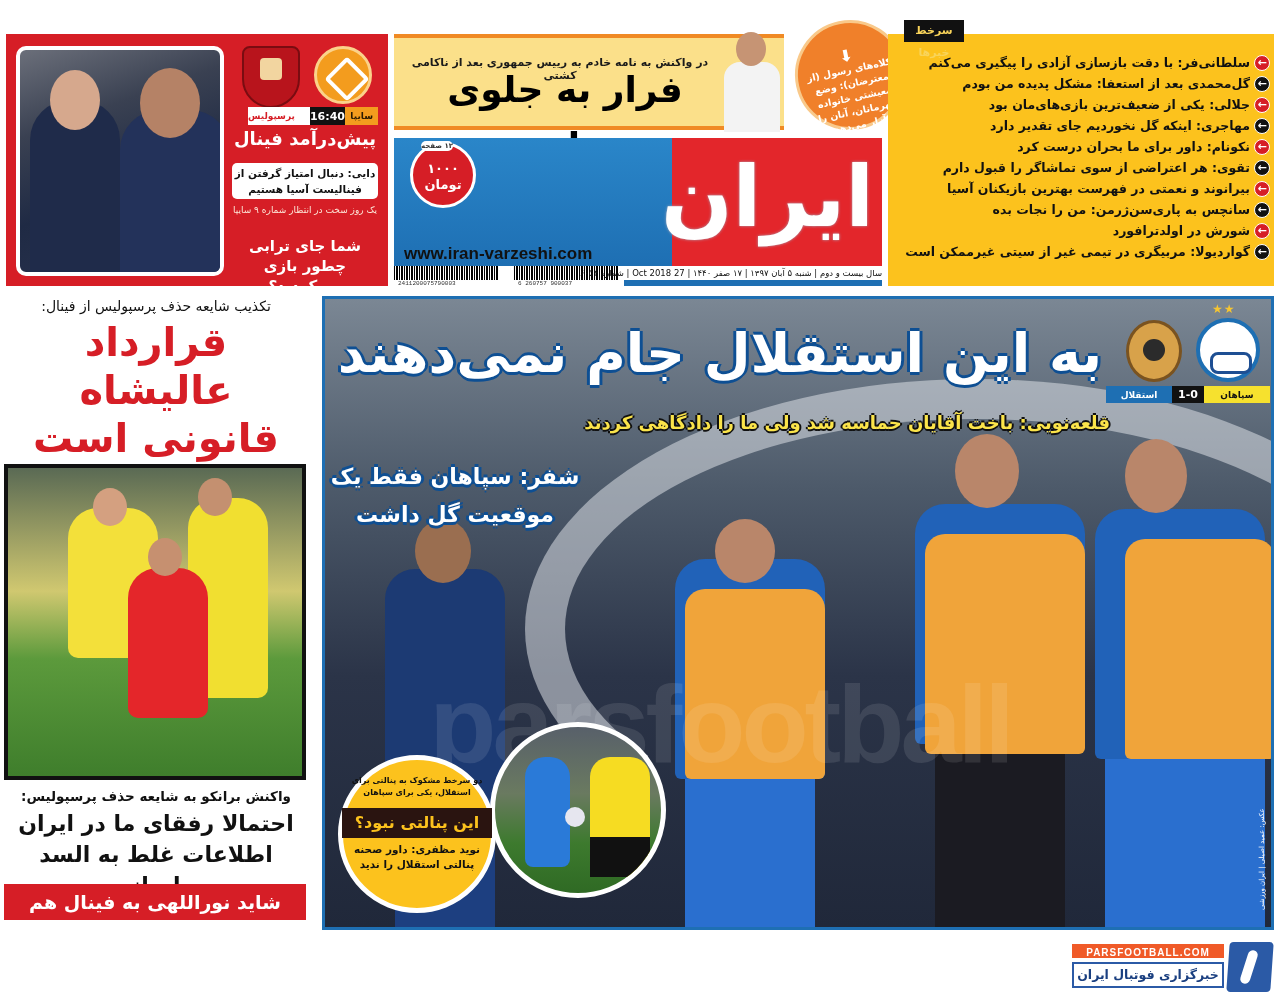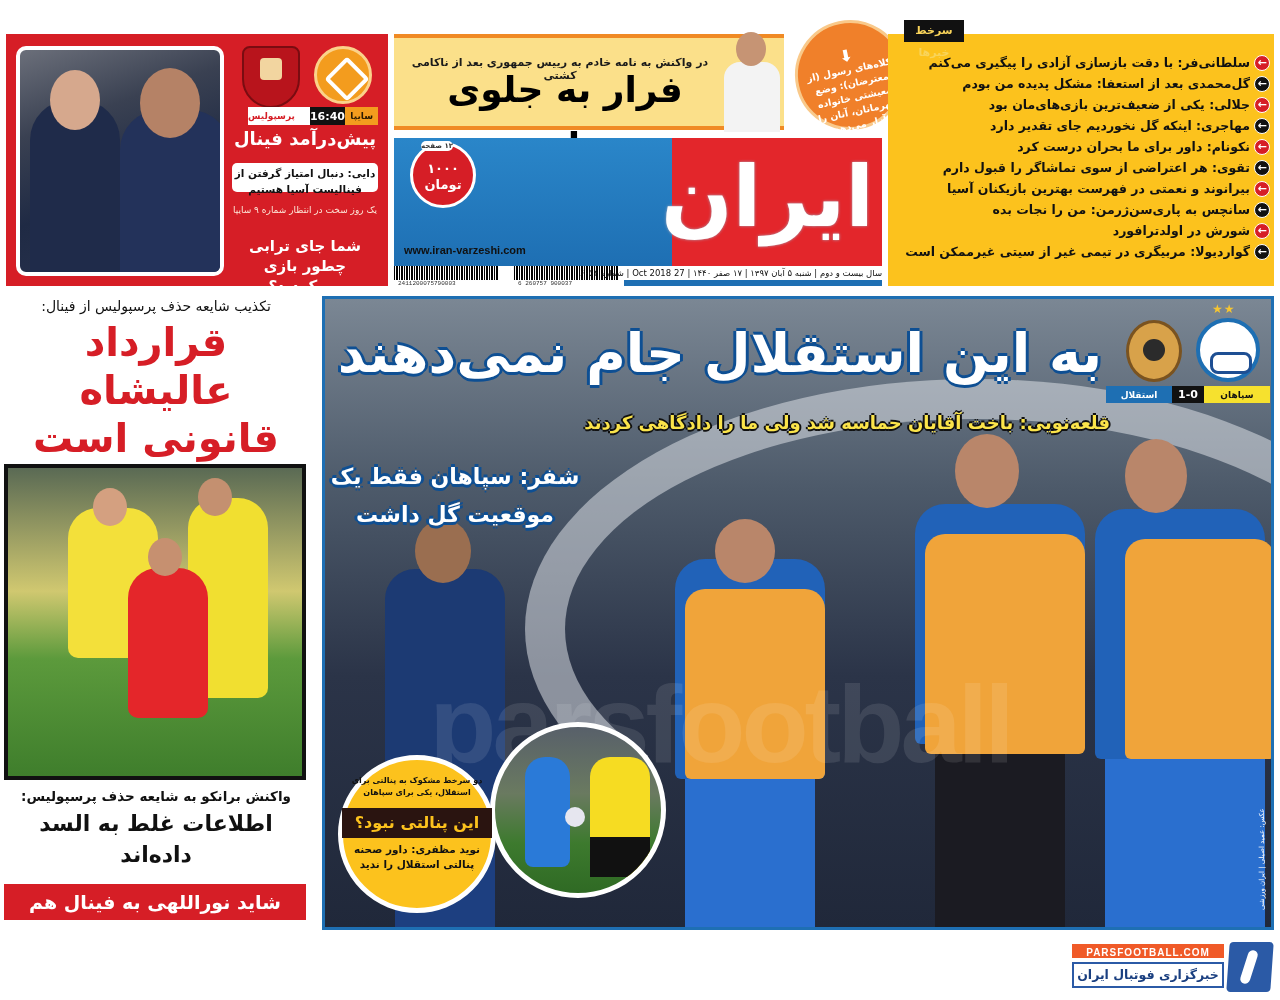--- a/index.html
+++ b/index.html
@@ -18,42 +18,42 @@
   .logo-circle { width: 58px; height: 58px; border-radius: 50%; }
   #saipa-logo { left: 314px; top: 46px; background: #f39c1e; border: 3px solid #fbd28a; }
   #saipa-logo::after { content:""; position:absolute; left: 14px; top: 14px; width: 24px; height: 24px; border: 4px solid #fff; border-radius: 4px; transform: rotate(45deg); }
   #perse-logo { left: 242px; top: 46px; width: 58px; height: 62px; background: #b8141c; border-radius: 8px 8px 30px 30px; border: 2px solid #7a0c11; }
   #perse-logo::after { content:""; position:absolute; left: 16px; top: 10px; width: 22px; height: 22px; background:#f2d5a0; border-radius:4px; }
   #match-bar { left: 248px; top: 107px; width: 130px; height: 18px; display:flex; }
   #match-bar .team-a { flex: 1; background:#f39c1e; color:#2a1a00; font-size: 9px; font-weight: bold; display:flex; align-items:center; padding-right:5px; }
   #match-bar .time { background:#111; color:#fff; font-size: 11px; font-weight:bold; padding: 0 0; display:flex; align-items:center; direction:ltr; }
   #match-bar .team-b { flex: 1; background:#fff; color:#d61e26; font-size: 9px; font-weight: bold; display:flex; align-items:center; padding-right:15px; }
   #tl-title { left: 230px; top: 128px; width: 150px; text-align: center; color: #fff; font-size: 18px; font-weight: bold; }
-  #tl-quote { left: 232px; top: 163px; width: 146px; height: 29px; background: #fff; border-radius: 5px; color: #111; font-size: 10.5px; font-weight: bold; text-align: center; line-height: 16px; padding-top: 2px; }
+  #tl-quote { left: 232px; top: 163px; width: 146px; height: 36px; background: #fff; border-radius: 5px; color: #111; font-size: 10.5px; font-weight: bold; text-align: center; line-height: 16px; padding-top: 2px; }
   #tl-sub { left: 232px; top: 204px; width: 146px; text-align: center; color: #fde7d8; font-size: 9px; line-height: 13px; }
   #tl-quote2 { left: 232px; top: 236px; width: 146px; text-align: center; color: #fff; font-size: 15px; font-weight: bold; line-height: 20px; }
 
   
   #tm-banner { left: 394px; top: 34px; width: 390px; height: 96px; background: #fbe08a; border-top: 4px solid #f08a24; border-bottom: 4px solid #f08a24; }
   #tm-kicker { left: 410px; top: 56px; width: 300px; text-align: center; color: #1a1a1a; font-size: 11px; font-weight: bold; }
   #tm-headline { left: 400px; top: 62px; width: 330px; text-align: center; color: #000; font-size: 36px; font-weight: 900; line-height: 56px; }
   #tm-person { left: 718px; top: 32px; width: 70px; height: 100px; }
   #tm-person .head { position:absolute; left: 18px; top: 0; width: 30px; height: 34px; background:#c69474; border-radius:50%; }
   #tm-person .body { position:absolute; left: 6px; top: 30px; width: 56px; height: 70px; background:#f3f3f3; border-radius: 16px 16px 0 0; }
   #orange-circle { left: 795px; top: 20px; width: 110px; height: 110px; border-radius: 50%; background: #f0802a; border: 3px solid #f9c98a; color: #fff; text-align: center; font-size: 9.5px; font-weight: bold; padding: 26px 8px 0; line-height: 14px; transform: rotate(-12deg); }
   #orange-circle .arrow { display:block; font-size: 16px; line-height: 14px; }
 
   
   #masthead { left: 394px; top: 138px; width: 488px; height: 128px; overflow: hidden; }
   #masthead .blue { position:absolute; left:0; top:0; width: 290px; height: 128px; background: linear-gradient(180deg,#2a86c9,#1e6fb3); }
   #masthead .red { position:absolute; right:0; top:0; width: 210px; height: 128px; background: #e3262b; }
   #masthead .name { position:absolute; right: 8px; top: 4px; font-size: 84px; font-weight: 900; color: #fff; line-height: 110px; letter-spacing: -2px; text-shadow: 0 0 3px #aab; }
   #price-badge { left: 410px; top: 142px; width: 66px; height: 66px; border-radius: 50%; background: #d61e26; border: 3px solid #fff; color: #fff; text-align: center; font-size: 13px; font-weight:bold; line-height: 16px; padding-top: 16px; }
   #price-badge .pages { position:absolute; top: -4px; left: 8px; font-size: 7px; background:#fff; color:#333; border-radius: 6px; padding: 0 0; line-height: 10px; }
-  #site-url { left: 404px; top: 244px; color: #111; font-size: 11px; font-weight: bold; direction: ltr; font-family: "Liberation Sans", sans-serif; }
+  #site-url { left: 404px; top: 244px; color: #111; font-size: 17px; font-weight: bold; direction: ltr; font-family: "Liberation Sans", sans-serif; }
   #barcodes { left: 394px; top: 266px; width: 230px; height: 22px; }
   .barcode { position:absolute; top: 0; height: 14px; background: repeating-linear-gradient(90deg,#000 0 1px,#fff 1px 2px,#000 2px 4px,#fff 4px 5px); }
   .barcode-num { position:absolute; top: 14px; font-size: 6px; color:#333; direction: ltr; font-family: "Liberation Mono", monospace; }
   #dateline { left: 624px; top: 266px; width: 258px; height: 14px; color: #111; font-size: 8.5px; white-space: nowrap; line-height: 14px; }
   #dateline-bar { left: 624px; top: 280px; width: 258px; height: 6px; background: #1e6fb3; }
 
   
   #tr-box { left: 888px; top: 34px; width: 386px; height: 252px; background: #fcc21d; }
   #tr-label { left: 904px; top: 20px; width: 60px; height: 22px; background: #111; color: #f9d45a; font-size: 11px; font-weight: bold; text-align:center; line-height: 22px; }
   #tr-list { left: 892px; top: 52px; width: 378px; list-style: none; }
@@ -226,20 +226,21 @@
 <div id="lc-photo" class="abs">
   <div class="p1"></div>
     <div class="p3"></div>
     <div class="p2"></div>
   <div class="h1"></div>
     <div class="h3"></div>
     <div class="h2"></div>
 </div>
 <div id="lc-kicker2" class="abs">واکنش برانکو به شایعه حذف پرسپولیس:</div>
 <div id="lc-headline2" class="abs">
+  <div>احتمالا رفقای ما در ایران</div>
   <div>اطلاعات غلط به السد داده‌اند</div>
 </div>
 <div id="lc-redbar" class="abs">شاید نوراللهی به فینال هم نرسد</div>
 
 <div id="main-frame" class="abs">
   <div class="arc"></div>
 
   <div class="player" style="left:50px;top:200px;width:140px;height:430px;">
     <div class="shirt" style="left:10px;top:70px;width:120px;height:240px;background:#1c3a73;"></div>
     <div class="head" style="left:40px;top:20px;width:56px;height:64px;background:#9a6e50;"></div>

